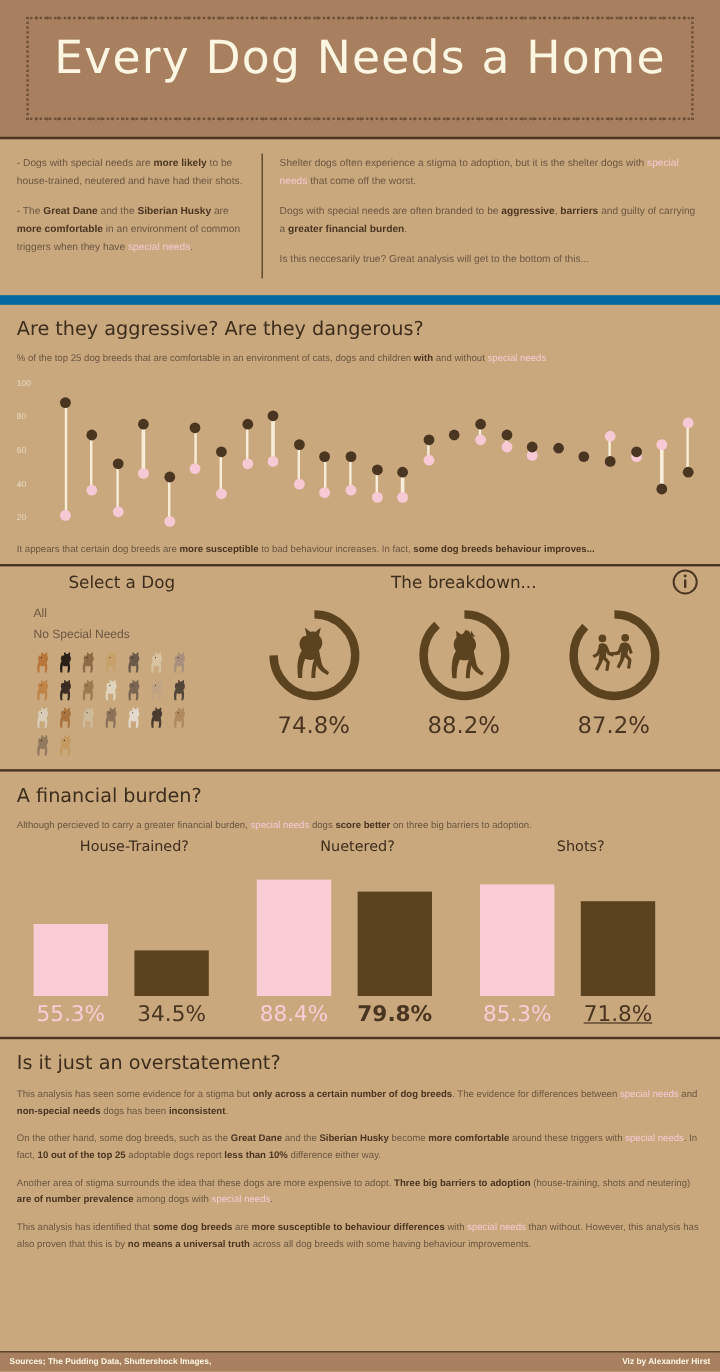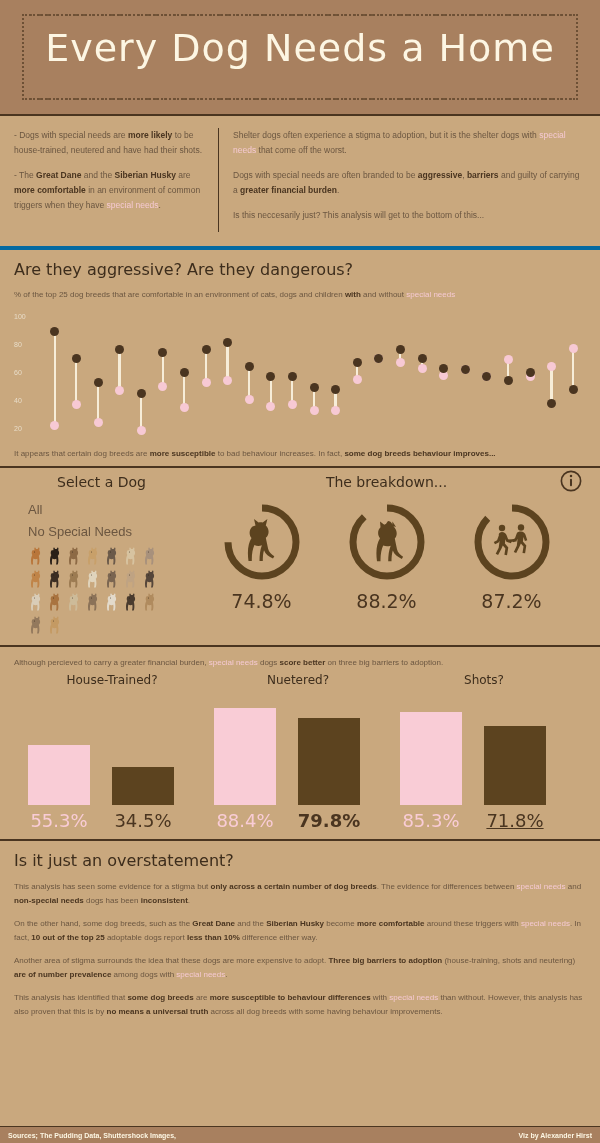--- a/index.html
+++ b/index.html
@@ -30,21 +30,21 @@
   .header-title {
     position: absolute; left: 0; right: 0; top: 26px;
     text-align: center;
     font-family: "DejaVu Sans", sans-serif;
     font-size: 38px; font-weight: 400; letter-spacing: 1px;
     color: #fdf6e3;
   }
   
   .intro {
     display: flex; padding: 12px 16px 14px 14px;
-    border-bottom: 4px solid #0369a1;
+    border-bottom: 8px solid #0369a1;
     min-height: 128px;
   }
   .intro-col { font-size: 8.5px; line-height: 1.75; color: #6b5640; }
   .intro-left { width: 205px; padding-right: 12px; border-right: 1.5px solid #4a3520; }
   .intro-right { flex: 1; padding-left: 14px; }
   .intro p { margin-bottom: 10px; }
   b { font-weight: bold; color: #4a3520; }
   .sn { color: #f5c9d2; }
   
   .section { padding: 10px 14px 6px 14px; border-bottom: 2px solid #4a3520; }
@@ -60,21 +60,21 @@
   .dumbbell { position: absolute; width: 9px; }
   .dstem { position: absolute; left: 3.4px; width: 2.2px; background: #f7edd8; }
   .dot { position: absolute; width: 9px; height: 9px; border-radius: 50%; left: 0; }
   .dot-brown { background: #4a3520; }
   .dot-pink { background: #f7c9d4; }
   
   .mid { display: flex; padding: 6px 16px 10px 14px; border-bottom: 2px solid #4a3520; }
   .select-col { width: 175px; }
   .select-title { font-size: 14px; color: #3d2d1c; text-align: center; margin-bottom: 12px;
                   font-family: "DejaVu Sans", sans-serif; }
-  .filter-opt { font-size: 13px; color: #6b5640; margin-bottom: 7px; padding-left: 14px; }
+  .filter-opt { font-size: 10px; color: #6b5640; margin-bottom: 7px; padding-left: 14px; }
   .dog-grid { display: grid; grid-template-columns: repeat(7, 17px); gap: 3px 2px; padding-left: 14px; }
   .dog-thumb { width: 15px; height: 20px; position: relative; }
   .dog-thumb svg { width: 100%; height: 100%; display: block; }
   .break-col { flex: 1; position: relative; }
   .break-head { display: flex; align-items: flex-start; justify-content: center; position: relative; }
   .break-title { font-size: 14px; color: #3d2d1c; text-align: center; margin-bottom: 6px;
                  font-family: "DejaVu Sans", sans-serif; flex: 1; }
   .info-icon { position: absolute; right: 2px; top: -4px; width: 22px; height: 22px; }
   .donuts { display: flex; justify-content: center; align-items: flex-start; margin-top: 2px; }
   .donut-item { text-align: center; width: 125px; }
@@ -116,21 +116,21 @@
 </div>
 
 <div class="intro">
   <div class="intro-col intro-left">
     <p>- Dogs with special needs are <b>more likely</b> to be house-trained, neutered and have had their shots.</p>
     <p>- The <b>Great Dane</b> and the <b>Siberian Husky</b> are <b>more comfortable</b> in an environment of common triggers when they have <span class="sn">special needs</span>.</p>
   </div>
   <div class="intro-col intro-right">
     <p>Shelter dogs often experience a stigma to adoption, but it is the shelter dogs with <span class="sn">special needs</span> that come off the worst.</p>
     <p>Dogs with special needs are often branded to be <b>aggressive</b>, <b>barriers</b> and guilty of carrying a <b>greater financial burden</b>.</p>
-    <p>Is this neccesarily just? This analysis will get to the bottom of this...</p>
+    <p>Is this neccesarily true? Great analysis will get to the bottom of this...</p>
   </div>
 </div>
 
 <div class="section">
   <div class="sec-title">Are they aggressive? Are they dangerous?</div>
   <div class="sec-sub">% of the top 25 dog breeds that are comfortable in an environment of cats, dogs and children <b>with</b> and without <span class="sn">special needs</span></div>
   <div class="chart-wrap" id="dumbbell-chart">
       <div class="ytick" style="top: 122.955px;">20</div>
       <div class="ytick" style="top: 94.7727px;">40</div>
       <div class="ytick" style="top: 66.5909px;">60</div>
@@ -540,20 +540,21 @@
               </svg>
             </div>
           </div>
           <div class="donut-val">87.2%</div>
         </div>
       </div>
   </div>
 </div>
 
 <div class="section">
+  <div class="sec-title">A financial burden?</div>
   <div class="sec-sub">Although percieved to carry a greater financial burden, <span class="sn">special needs</span> dogs <b>score better</b> on three big barriers to adoption.</div>
   <div class="bars-area" id="bars-area">
       <div class="bargroup-label" style="left: 14px; width: 168px;">House-Trained?</div>
       <div class="bar bar-pink" style="left: 14px; width: 62px; height: 60.83px;"></div>
       <div class="bar-val val-pink" style="left: 9px; width: 72px;">55.3%</div>
       <div class="bar bar-brown" style="left: 98px; width: 62px; height: 37.95px;"></div>
       <div class="bar-val val-brown" style="left: 93px; width: 72px;">34.5%</div>
       <div class="bargroup-label" style="left: 200px; width: 168px;">Nuetered?</div>
       <div class="bar bar-pink" style="left: 200px; width: 62px; height: 97.24px;"></div>
       <div class="bar-val val-pink" style="left: 195px; width: 72px;">88.4%</div>

